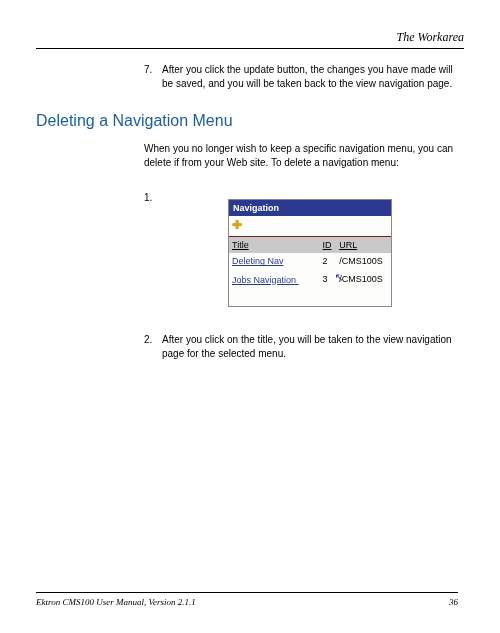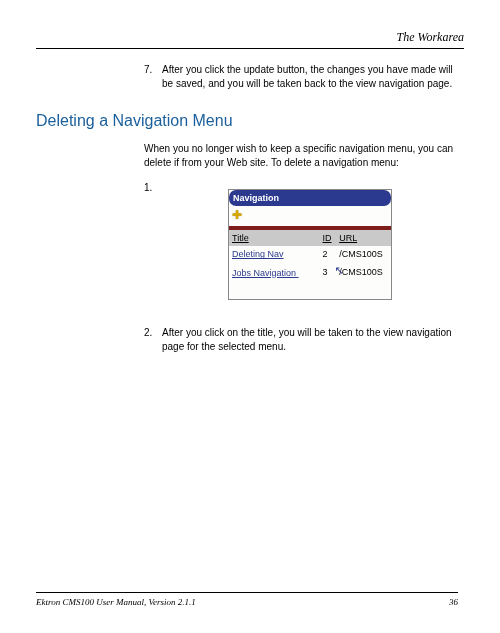--- a/index.html
+++ b/index.html
@@ -47,36 +47,35 @@
   h2.section-heading {
     font-family: Arial, Helvetica, sans-serif;
     font-size: 16px;
     font-weight: normal;
     color: #1a5f9c;
     margin: 22px 0 12px 0;
   }
   .intro {
     padding-left: 108px;
     line-height: 1.35;
-    margin-bottom: 12px;
+    margin-bottom: 22px;
   }
   .nav-table-wrap {
     margin: 8px 0 14px 66px;
     width: 164px;
     border: 1px solid #888;
     background: #fff;
     font-size: 9px;
   }
   .nav-bar {
     background: #2b3a8f;
     color: #fff;
     font-weight: bold;
     padding: 2px 4px;
     font-size: 9px;
-    border-radius: 7px;
   }
   .icon-row {
     padding: 2px 3px;
     background: #fdfdfb;
   }
   .add-icon {
     display: inline-block;
     width: 13px;
     height: 13px;
     position: relative;
@@ -94,21 +93,21 @@
     width: 100%;
     border-collapse: collapse;
   }
   table.nav-table th {
     background: #c9c9c9;
     text-align: left;
     font-weight: normal;
     padding: 2px 3px;
     text-decoration: underline;
     font-size: 9px;
-    border-top: 4px solid #7f1d1d;
+    border-top: 1px solid #7f1d1d;
   }
   table.nav-table td {
     padding: 2px 3px;
     font-size: 9px;
     background: #fdfdfb;
   }
   .link-cell {
     color: #2b3a8f;
     text-decoration: underline;
   }

